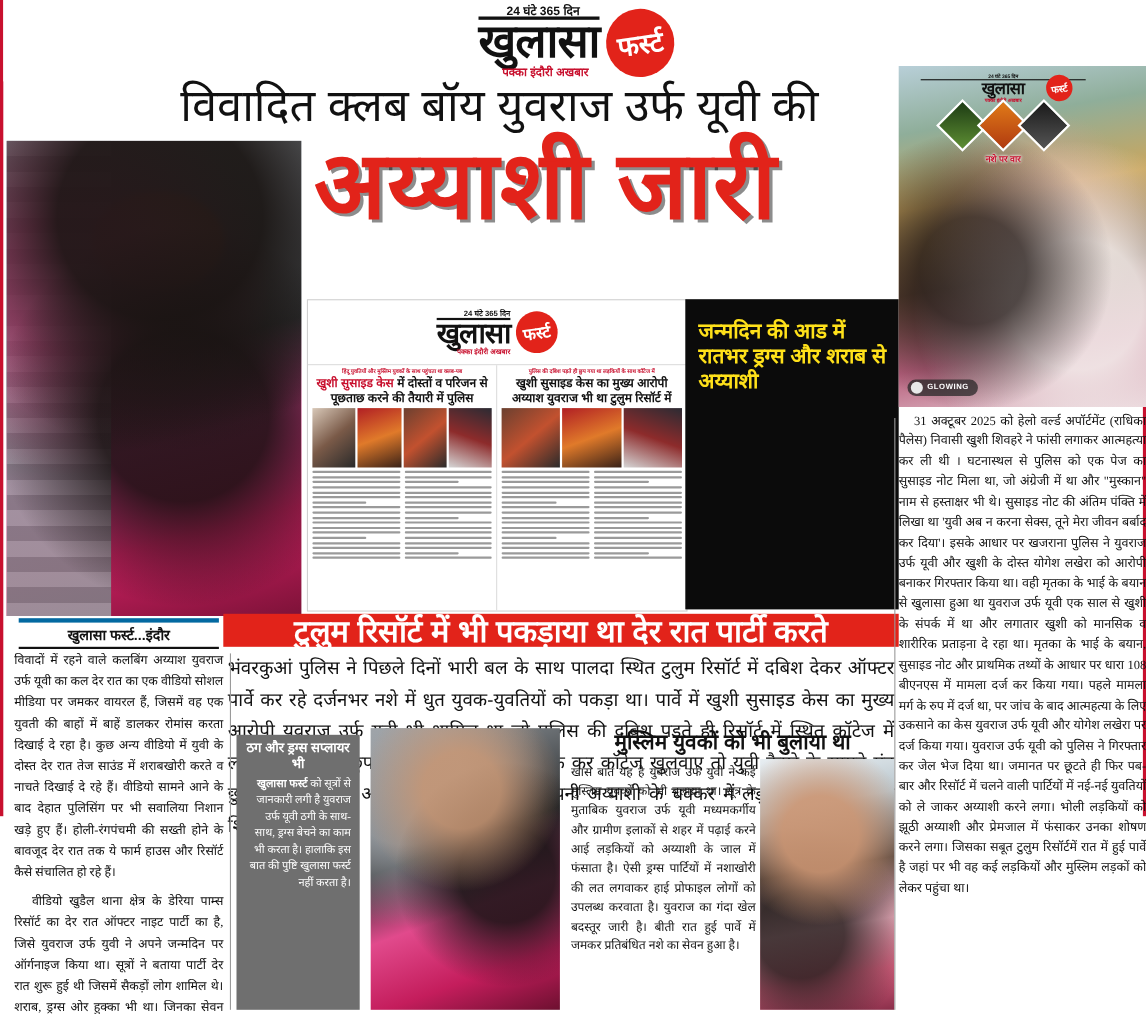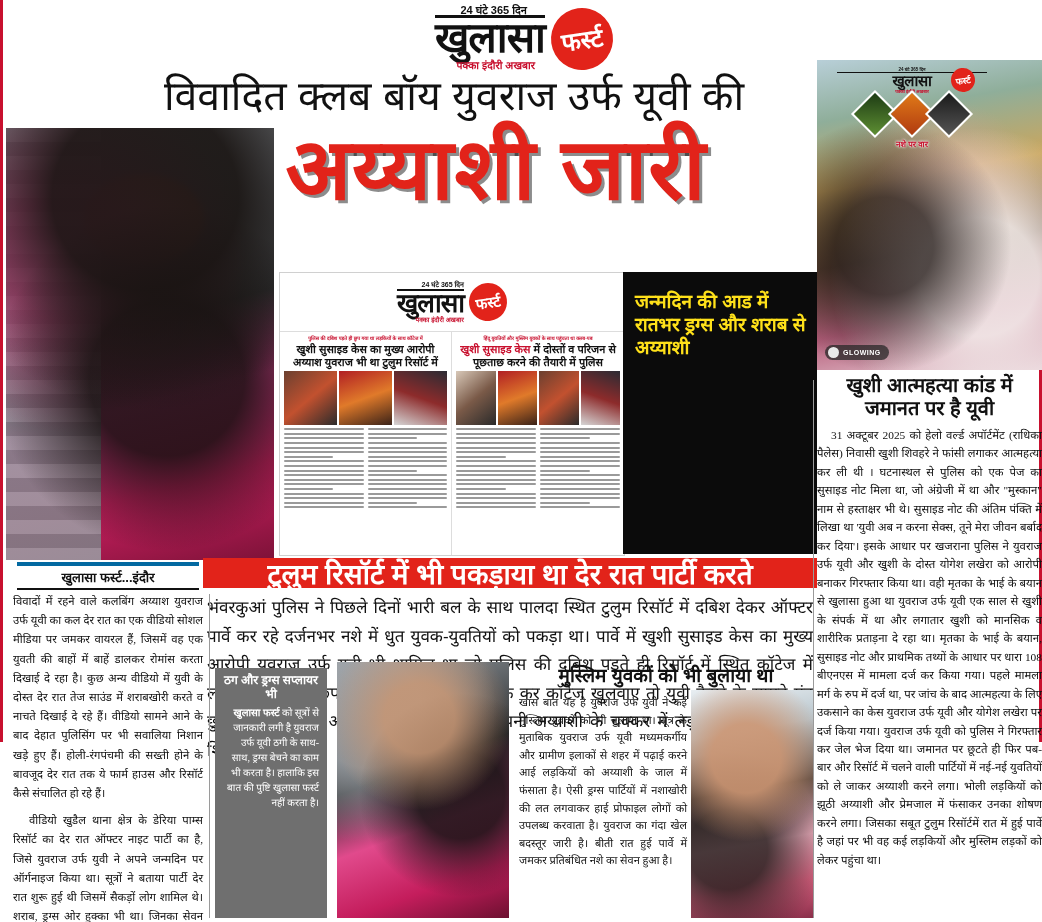--- a/index.html
+++ b/index.html
@@ -200,73 +200,73 @@
     <div class="clip-mh">
       <div>
         <div class="cm-tag">24 घंटे 365 दिन</div>
         <div class="cm-name">खुलासा</div>
         <div class="cm-sub">पक्का इंदौरी अखबार</div>
       </div>
       <div class="cm-badge">फर्स्ट</div>
     </div>
     <div class="clip-body">
       <div class="clip-col">
-        <div class="ck-kicker">पुलिस की दबिश पड़ते ही छुप गया था लड़कियों के साथ कॉटेज में</div>
-        <div class="ck-head">खुशी सुसाइड केस का मुख्य आरोपी अय्याश युवराज भी था टुलुम रिसॉर्ट में</div>
-        <div class="ck-thumbs">
-          <div class="t1"></div>
-          <div class="t2"></div>
-          <div class="t3"></div>
-        </div>
-        <div class="ck-lines">
-          <i></i>
-            <i></i>
-            <i></i>
-            <i></i>
-            <i></i>
-            <i></i>
-            <i></i>
-            <i></i>
-            <i></i>
-            <i></i>
-            <i></i>
-            <i></i>
-          <i></i>
-            <i></i>
-            <i></i>
-            <i></i>
-            <i></i>
-            <i></i>
-            <i></i>
-            <i></i>
-            <i></i>
-            <i></i>
-            <i></i>
-            <i></i>
-          <i></i>
-            <i></i>
-            <i></i>
-            <i></i>
-            <i></i>
-            <i></i>
-            <i></i>
-            <i></i>
-            <i></i>
-            <i></i>
-            <i></i>
-            <i></i>
-        </div>
-      </div>
-      <div class="clip-col">
         <div class="ck-kicker">हिंदू युवतियों और मुस्लिम युवकों के साथ पहुंचता था क्लब-पब</div>
         <div class="ck-head"><span class="rd">खुशी सुसाइड केस</span><span> में दोस्तों व परिजन से पूछताछ करने की तैयारी में पुलिस</span></div>
         <div class="ck-thumbs">
           <div class="t4"></div>
           <div class="t2"></div>
           <div class="t1"></div>
+          <div class="t3"></div>
+        </div>
+        <div class="ck-lines">
+          <i></i>
+            <i></i>
+            <i></i>
+            <i></i>
+            <i></i>
+            <i></i>
+            <i></i>
+            <i></i>
+            <i></i>
+            <i></i>
+            <i></i>
+            <i></i>
+          <i></i>
+            <i></i>
+            <i></i>
+            <i></i>
+            <i></i>
+            <i></i>
+            <i></i>
+            <i></i>
+            <i></i>
+            <i></i>
+            <i></i>
+            <i></i>
+          <i></i>
+            <i></i>
+            <i></i>
+            <i></i>
+            <i></i>
+            <i></i>
+            <i></i>
+            <i></i>
+            <i></i>
+            <i></i>
+            <i></i>
+            <i></i>
+        </div>
+      </div>
+      <div class="clip-col">
+        <div class="ck-kicker">पुलिस की दबिश पड़ते ही छुप गया था लड़कियों के साथ कॉटेज में</div>
+        <div class="ck-head">खुशी सुसाइड केस का मुख्य आरोपी अय्याश युवराज भी था टुलुम रिसॉर्ट में</div>
+        <div class="ck-thumbs">
+          <div class="t1"></div>
+          <div class="t2"></div>
           <div class="t3"></div>
         </div>
         <div class="ck-lines">
           <i></i>
             <i></i>
             <i></i>
             <i></i>
             <i></i>
             <i></i>
             <i></i>
@@ -322,21 +322,20 @@
       </div>
       <div class="lo-slogan">नशे पर वार</div>
     </div>
     <div class="live-pill">
       <span class="live-dot"></span>
       <span class="live-txt">GLOWING</span>
     </div>
   </div>
 
   <div class="right-col">
-    <div class="rc-head">खुशी आत्महत्या कांड में जमानत पर है यूवी</div>
     <div class="rc-body">31 अक्टूबर 2025 को हेलो वर्ल्ड अपॉर्टमेंट (राधिका पैलेस) निवासी खुशी शिवहरे ने फांसी लगाकर आत्महत्या कर ली थी । घटनास्थल से पुलिस को एक पेज का सुसाइड नोट मिला था, जो अंग्रेजी में था और "मुस्कान" नाम से हस्ताक्षर भी थे। सुसाइड नोट की अंतिम पंक्ति में लिखा था 'युवी अब न करना सेक्स, तूने मेरा जीवन बर्बाद कर दिया'। इसके आधार पर खजराना पुलिस ने युवराज उर्फ यूवी और खुशी के दोस्त योगेश लखेरा को आरोपी बनाकर गिरफ्तार किया था। वही मृतका के भाई के बयान से खुलासा हुआ था युवराज उर्फ यूवी एक साल से खुशी के संपर्क में था और लगातार खुशी को मानसिक व शारीरिक प्रताड़ना दे रहा था। मृतका के भाई के बयान, सुसाइड नोट और प्राथमिक तथ्यों के आधार पर धारा 108 बीएनएस में मामला दर्ज कर किया गया। पहले मामला मर्ग के रुप में दर्ज था, पर जांच के बाद आत्महत्या के लिए उकसाने का केस युवराज उर्फ यूवी और योगेश लखेरा पर दर्ज किया गया। युवराज उर्फ यूवी को पुलिस ने गिरफ्तार कर जेल भेज दिया था। जमानत पर छूटते ही फिर पब-बार और रिसॉर्ट में चलने वाली पार्टियों में नई-नई युवतियों को ले जाकर अय्याशी करने लगा। भोली लड़कियों को झूठी अय्याशी और प्रेमजाल में फंसाकर उनका शोषण करने लगा। जिसका सबूत टुलुम रिसॉर्टमें रात में हुई पार्वे है जहां पर भी वह कई लड़कियों और मुस्लिम लड़कों को लेकर पहुंचा था।</div>
   </div>
 
   <div class="redband">
     <span>टुलुम रिसॉर्ट में भी पकड़ाया था देर रात पार्टी करते</span>
   </div>
 
   <div class="byline-box">
     <span>खुलासा फर्स्ट...इंदौर</span>
   </div>

